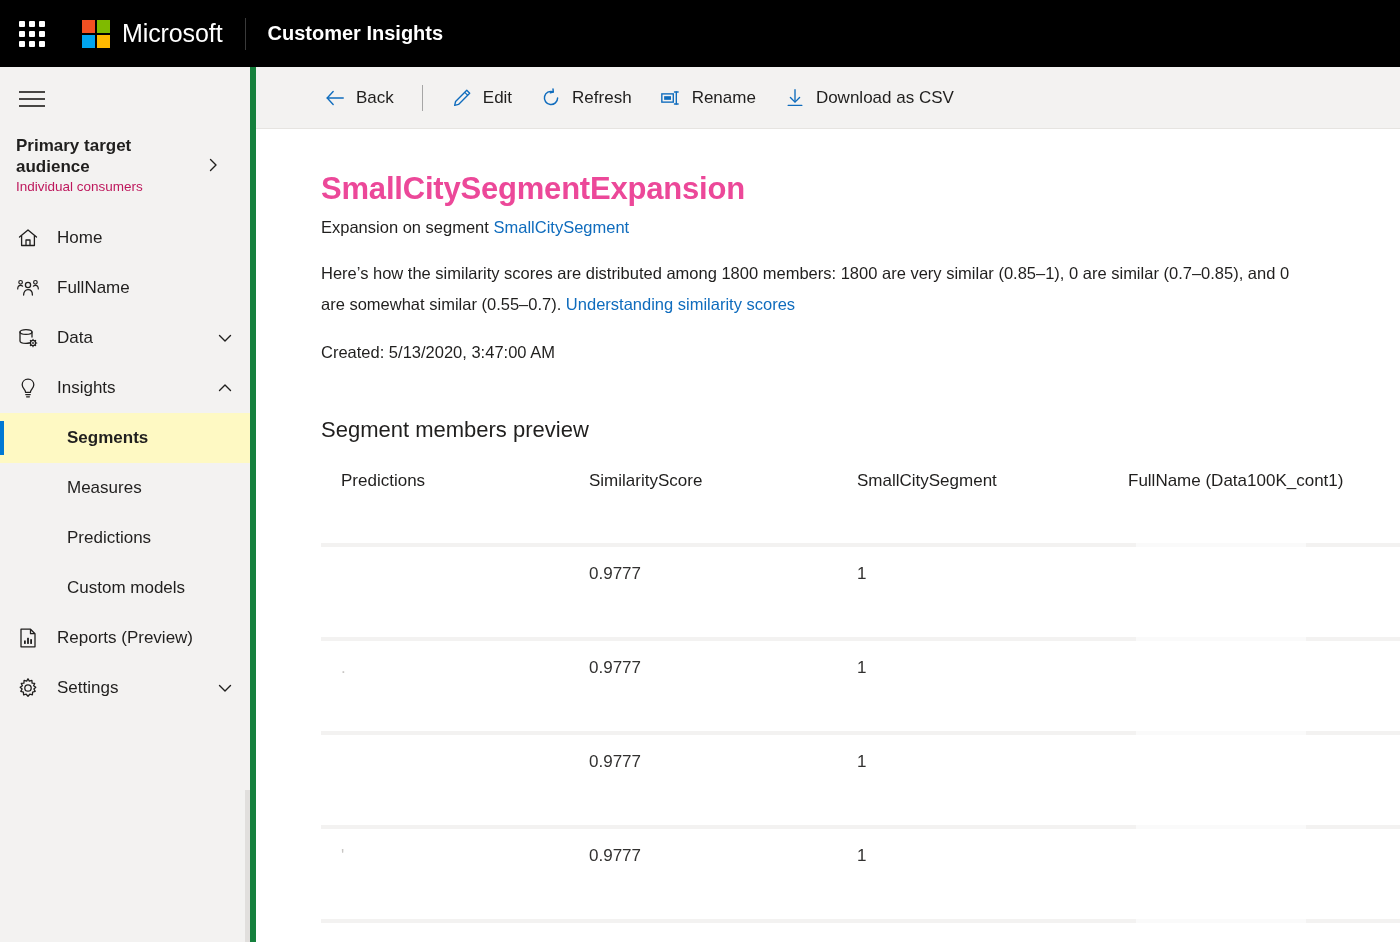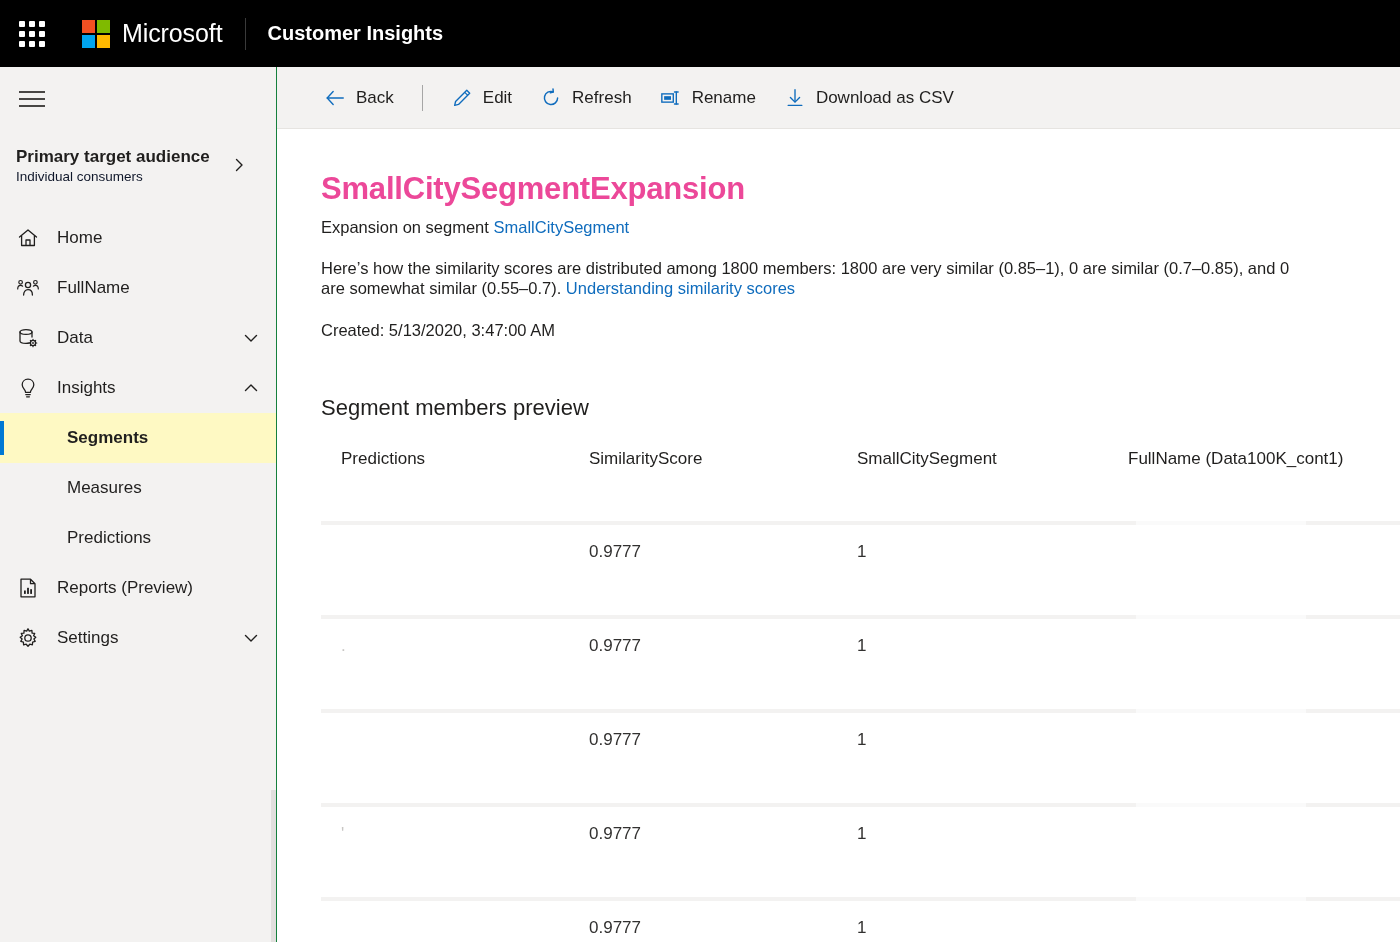--- a/index.html
+++ b/index.html
@@ -73,42 +73,42 @@
     background: transparent; border: none;
     font-family: "Liberation Sans", sans-serif;
   }
   .cmd-label { font-size: 17px; color: #201f1e; }
   .cmd-sep { width: 1px; height: 26px; background: #a6a6a6; margin: 0 14px; }
   .cmd-icon { width: 22px; height: 22px; display:block; flex: 0 0 auto; }
 
   
   .sidebar {
     position: absolute; top: 67px; left: 0;
-    width: 277px; height: 875px;
+    width: 256px; height: 875px;
     background: #f3f2f1;
-    border-right: 1px solid #15803d;
+    border-right: 6px solid #15803d;
     overflow: hidden;
   }
   .hamburger {
     width: 48px; height: 48px; margin: 8px 0 0 8px;
     display: flex; flex-direction: column; justify-content: center; align-items: center; gap: 5px;
     cursor: pointer;
   }
   .hamburger i { display: block; width: 26px; height: 2px; background: #484644; }
 
   .audience {
     position: relative;
     margin: 16px 0 0 0; padding: 0 16px 0 16px;
     height: 52px;
     display: flex; align-items: center; justify-content: space-between;
     cursor: pointer;
   }
   .aud-text { display: flex; flex-direction: column; gap: 1px; }
   .aud-title { font-size: 17px; font-weight: 700; color: #201f1e; line-height: 21px; }
-  .aud-sub { font-size: 13.5px; color: #0f172a; line-height: 17px; }
+  .aud-sub { font-size: 13.5px; color: #be185d; line-height: 17px; }
   .aud-chevron { width: 14px; height: 14px; flex: 0 0 auto; margin-right: 14px; }
 
   .navlist { margin-top: 22px; }
   .navitem {
     position: relative;
     height: 50px; display: flex; align-items: center;
     padding-left: 16px; cursor: pointer;
   }
   .navitem.selected { background: #fef9c3; }
   .navitem.selected::before {
@@ -135,21 +135,21 @@
   }
   .content { padding: 41px 0 0 43px; }
   .page-title {
     font-size: 31px; font-weight: 600; color: #ec4899;
     letter-spacing: -0.2px; line-height: 38px;
   }
   .subline { margin-top: 10px; font-size: 16.5px; color: #201f1e; }
   .link { color: #0f6cbd; cursor: pointer; }
   .desc {
     margin-top: 21px; font-size: 16.5px; color: #201f1e;
-    line-height: 20px; max-width: 985px;
+    line-height: 31px; max-width: 985px;
   }
   .created { margin-top: 23px; font-size: 16.5px; color: #201f1e; }
 
   .preview-title {
     margin-top: 55px; font-size: 22px; font-weight: 400; color: #201f1e;
   }
 
   
   .tbl { margin-top: 28px; width: 1079px; }
   .tbl-head { display: flex; height: 40px; align-items: flex-start; }
@@ -352,20 +352,23 @@
       </div>
 
       <div class="navitem">
         <span class="nav-label sub">Measures</span>
       </div>
 
       <div class="navitem">
         <span class="nav-label sub">Predictions</span>
       </div>
 
+      <div class="navitem">
+        <span class="nav-label sub">Custom models</span>
+      </div>
 
       <div class="navitem">
         <span class="nav-icon">
           <svg viewBox="0 0 24 24" width="24" height="24">
             <path d="M5 3.2 H14.5 L19 7.7 V20.8 H5 Z" fill="none" stroke="#201f1e" stroke-width="1.3" stroke-linejoin="round"></path>
             <path d="M14.5 3.2 V7.7 H19" fill="none" stroke="#201f1e" stroke-width="1.3" stroke-linejoin="round"></path>
             <rect x="8" y="14.5" width="1.8" height="3.4" fill="#201f1e"></rect>
             <rect x="11.1" y="11.8" width="1.8" height="6.1" fill="#201f1e"></rect>
             <rect x="14.2" y="13.2" width="1.8" height="4.7" fill="#201f1e"></rect>
           </svg>

